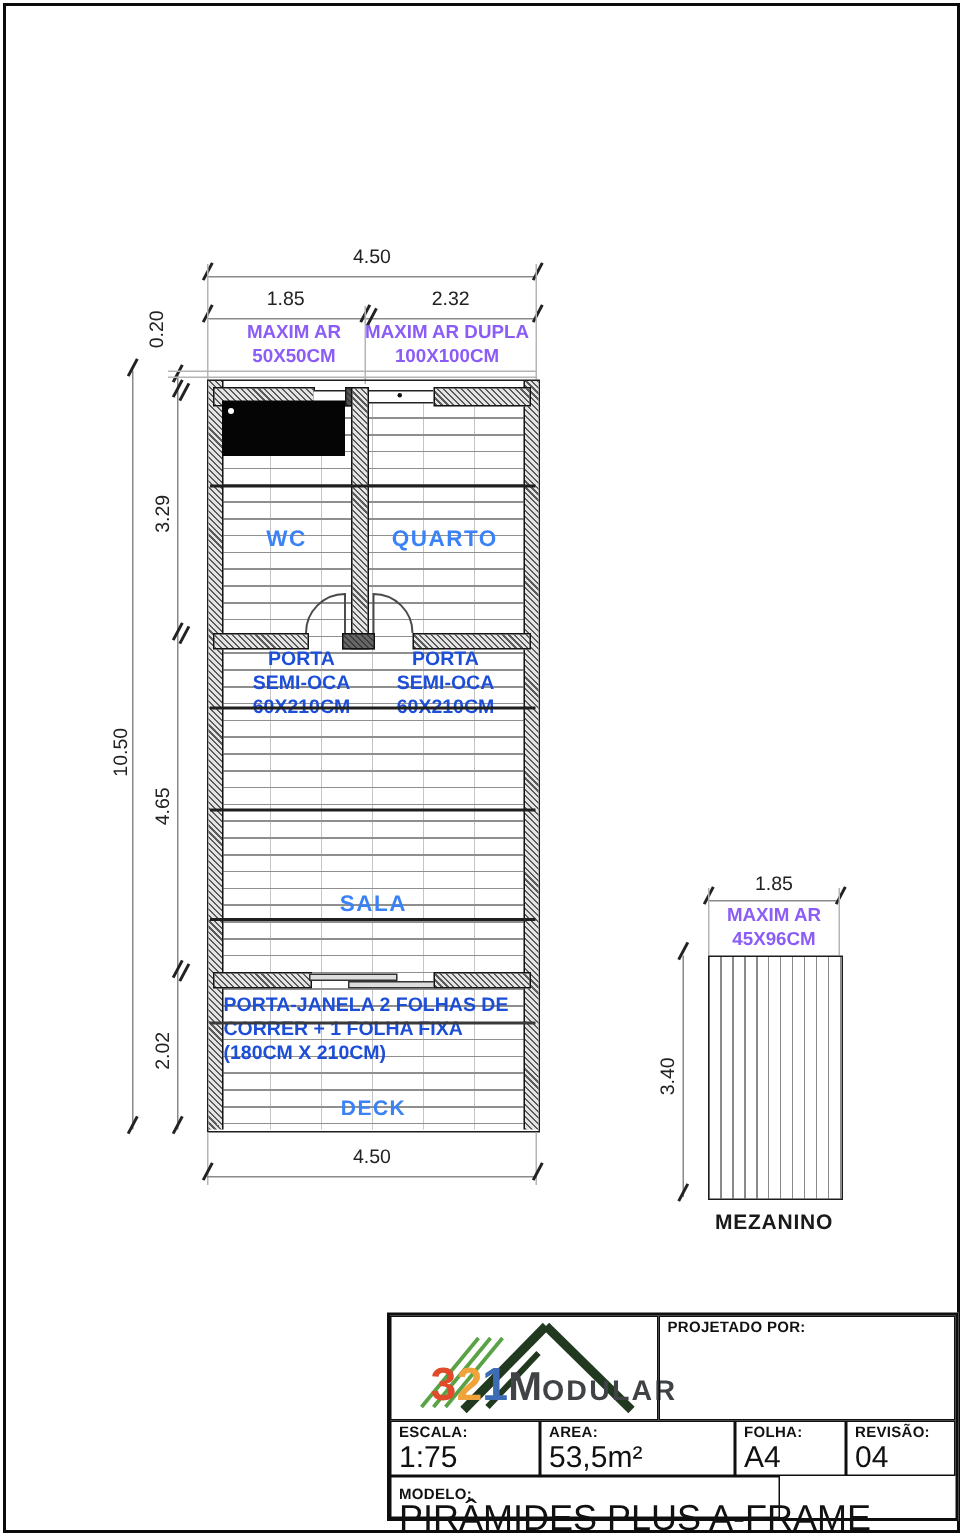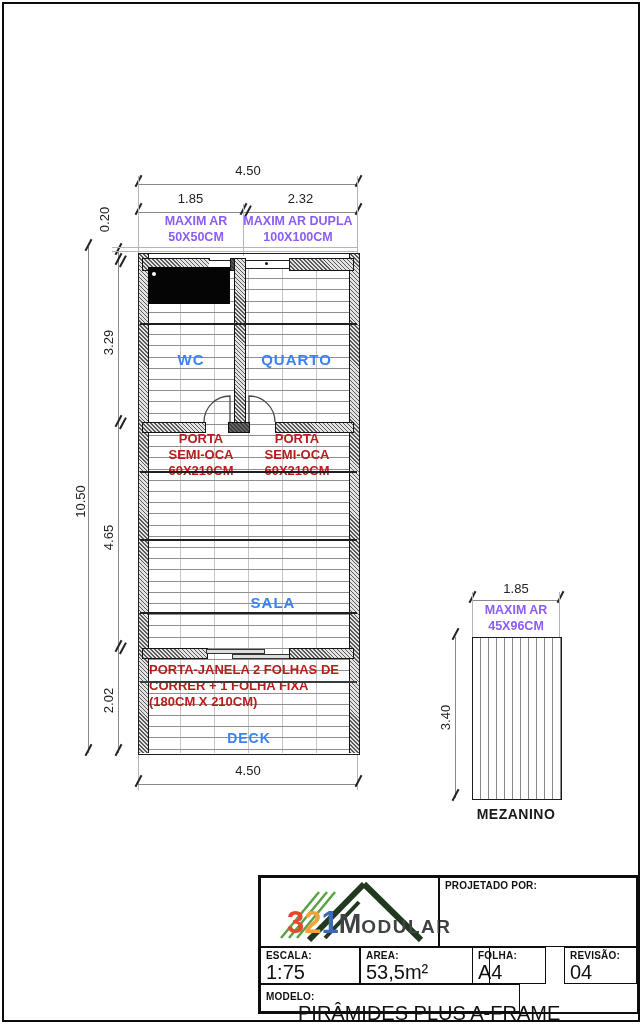--- a/index.html
+++ b/index.html
@@ -20,21 +20,21 @@
   .plan{border:1.5px solid #1d1d1d;}
   .floor{background-image:
       repeating-linear-gradient(to bottom,transparent 0 10.2px,#8f8f8f 10.2px 11.2px),
       repeating-linear-gradient(to right,transparent 0 33px,#c4c4c4 33px 34px);}
   .hatch{background-color:#e4e4e4;
       background-image:repeating-linear-gradient(45deg,rgba(45,45,45,.75) 0 1px,transparent 1px 2.8px);}
   .wallseg{border:1.2px solid #141414;}
   .hline{background:#1f1f1f;height:2px;}
   .win{background:#fff;border-top:1.2px solid #222;border-bottom:1.2px solid #222;}
   .roomlbl{font-weight:700;font-size:15px;letter-spacing:1px;text-align:center;color:#3b82f6;}
-  .blk{font-weight:700;font-size:13px;line-height:16px;color:#b91c1c;}
+  .blk{font-weight:700;font-size:13px;line-height:16px;color:#1d4ed8;}
   .winlbl{font-weight:700;font-size:12.5px;line-height:15.5px;text-align:center;color:#8b5cf6;white-space:nowrap;}
   
   .mezz{background:#fff;border:1.6px solid #1d1d1d;
       background-image:repeating-linear-gradient(to right,transparent 0 7px,#8a8a8a 7px 8px);}
   
   .tb{border:2px solid #0e0e0e;background:#fff;}
   .cell{border:1.6px solid #0e0e0e;position:absolute;box-sizing:border-box;padding:2px 5px;}
   .cl{font-size:10px;font-weight:700;color:#111;letter-spacing:.2px;}
   .cv{font-size:20px;color:#111;margin-top:0px;white-space:nowrap;}
   .logo-digits{font-weight:700;font-size:31px;line-height:30px;}
@@ -133,21 +133,21 @@
   </div>
   <div class="abs blk" style="left:110px;top:177px;width:96px;text-align:center;">
     <div>PORTA</div>
     <div>SEMI-OCA</div>
     <div>60X210CM</div>
   </div>
 
   <div class="abs hline" style="left:1px;top:217px;width:217px;"></div>
   <div class="abs hline" style="left:1px;top:285px;width:217px;"></div>
 
-  <div class="abs roomlbl" style="left:10px;top:340px;width:200px;margin-left:24px;">SALA</div>
+  <div class="abs roomlbl" style="left:10px;top:340px;width:200px;">SALA</div>
   <div class="abs hline" style="left:1px;top:358px;width:217px;"></div>
 
   <div class="abs hatch wallseg" style="left:3px;top:394px;width:64px;height:9px;"></div>
   <div class="abs" style="left:67px;top:395px;width:57px;height:3px;border:1px solid #333;background:#ddd;"></div>
   <div class="abs" style="left:93px;top:400px;width:57px;height:3px;border:1px solid #333;background:#ddd;"></div>
   <div class="abs hatch wallseg" style="left:150px;top:394px;width:63px;height:9px;"></div>
 
   <div class="abs blk" style="left:10px;top:408px;width:205px;">
     <div>PORTA-JANELA 2 FOLHAS DE</div>
     <div>CORRER + 1 FOLHA FIXA</div>
@@ -208,26 +208,26 @@
   </div>
 
   <div class="cell" style="left:0;top:70px;width:100px;height:37px;">
     <div class="cl">ESCALA:</div>
     <div class="cv">1:75</div>
   </div>
   <div class="cell" style="left:100px;top:70px;width:130px;height:37px;">
     <div class="cl">AREA:</div>
     <div class="cv">53,5m²</div>
   </div>
-  <div class="cell" style="left:212px;top:70px;width:74px;height:37px;">
+  <div class="cell" style="left:230px;top:70px;width:74px;height:37px;">
     <div class="cl">FOLHA:</div>
     <div class="cv">A4</div>
   </div>
   <div class="cell" style="left:304px;top:70px;width:73px;height:37px;">
     <div class="cl">REVISÃO:</div>
     <div class="cv">04</div>
   </div>
 
   <div class="cell" style="left:0;top:107px;width:260px;height:28px;padding:1px 5px;">
     <span class="cl">MODELO:</span>
-    <div class="cv" style="font-size:20px;line-height:18px;margin-left:32px;">PIRÂMIDES PLUS A-FRAME</div>
+    <div class="cv" style="font-size:24px;line-height:18px;">PIRÂMIDES PLUS A-FRAME</div>
   </div>
 </div>
 
 </body></html>

